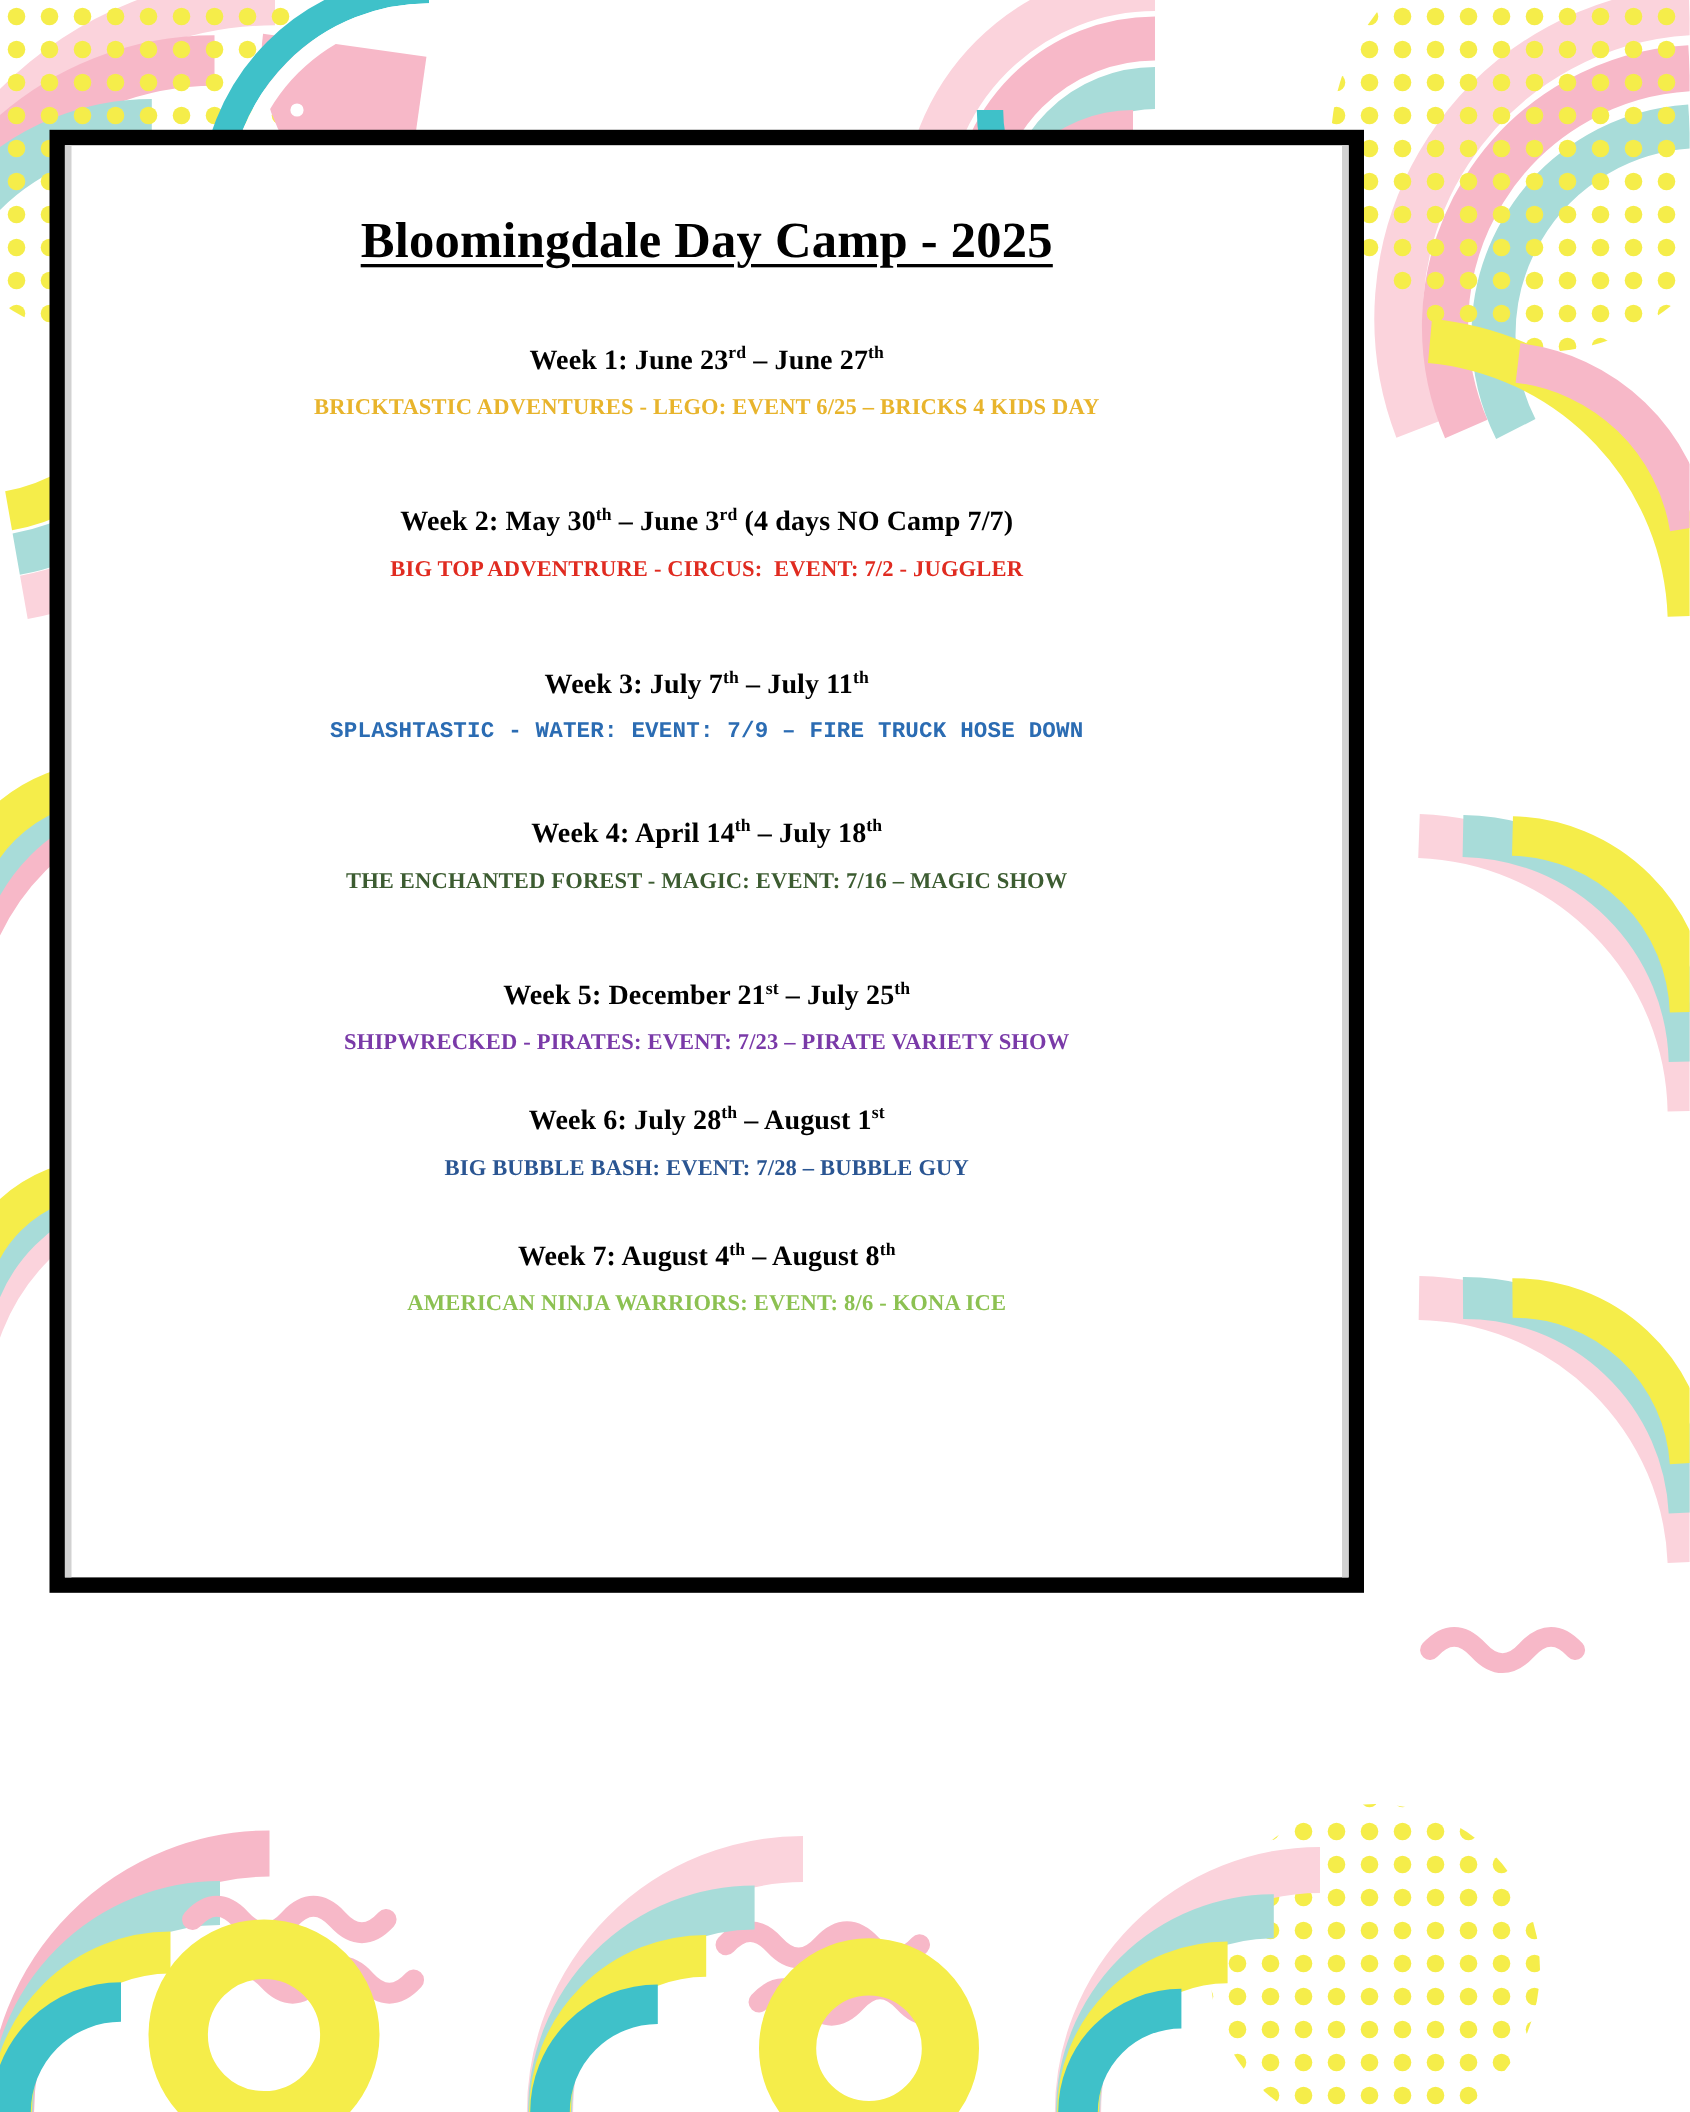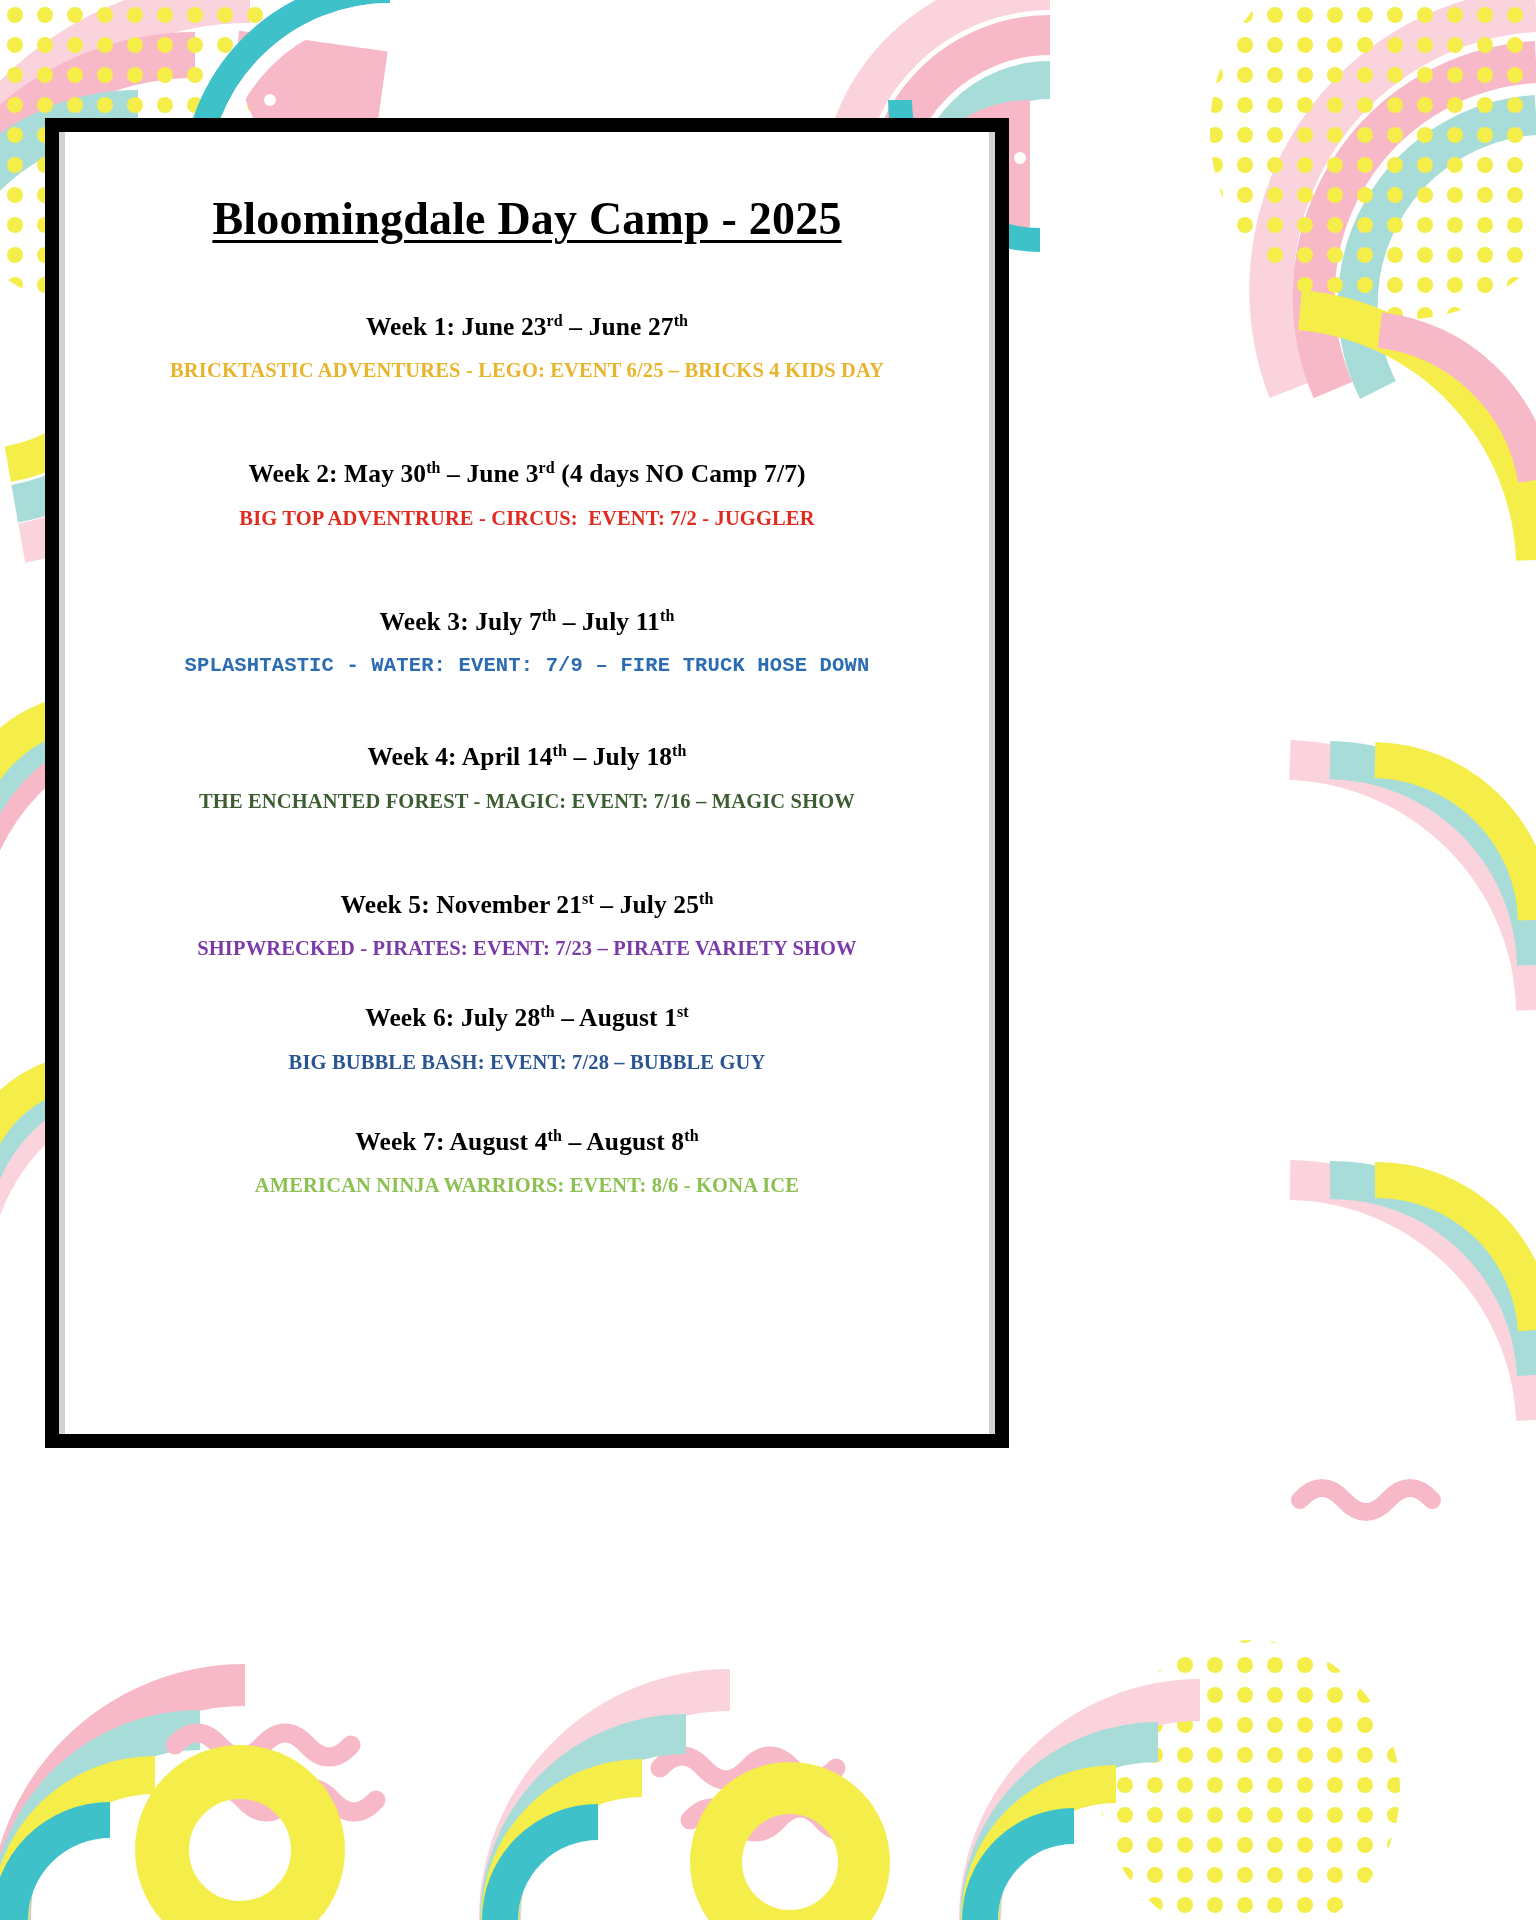--- a/index.html
+++ b/index.html
@@ -23,21 +23,21 @@
     height: 1920px;
     z-index: 0;
     pointer-events: none;
   }
 
   
   #flyer {
     position: absolute;
     left: 45px;
     top: 118px;
-    width: 964px;
+    width: 1195px;
     height: 1330px;
     background: #000000;
     padding: 14px;
     box-sizing: border-box;
     z-index: 5;
   }
   #flyer-inner {
     width: 100%;
     height: 100%;
     background: #ffffff;
@@ -273,21 +273,21 @@
         <div class="gap-md"></div>
 
         <div class="week-block">
           <p class="week-heading"><span>Week 4: April 14</span><sup>th</sup><span> – July 18</span><sup>th</sup><span></span></p>
           <p class="week-sub" style="color: rgb(60, 92, 49);">THE ENCHANTED FOREST - MAGIC: EVENT: 7/16 – MAGIC SHOW</p>
         </div>
 
         <div class="gap-lg"></div>
 
         <div class="week-block">
-          <p class="week-heading"><span>Week 5: November 21</span><sup>st</sup><span> – July 25</span><sup>th</sup><span></span></p>
+          <p class="week-heading"><span>Week 5: December 21</span><sup>st</sup><span> – July 25</span><sup>th</sup><span></span></p>
           <p class="week-sub" style="color: rgb(122, 58, 168);">SHIPWRECKED - PIRATES: EVENT: 7/23 – PIRATE VARIETY SHOW</p>
         </div>
 
         <div class="gap-xs"></div>
 
         <div class="week-block">
           <p class="week-heading"><span>Week 6: July 28</span><sup>th</sup><span> – August 1</span><sup>st</sup><span></span></p>
           <p class="week-sub" style="color: rgb(42, 85, 146);">BIG BUBBLE BASH: EVENT: 7/28 – BUBBLE GUY</p>
         </div>
 

